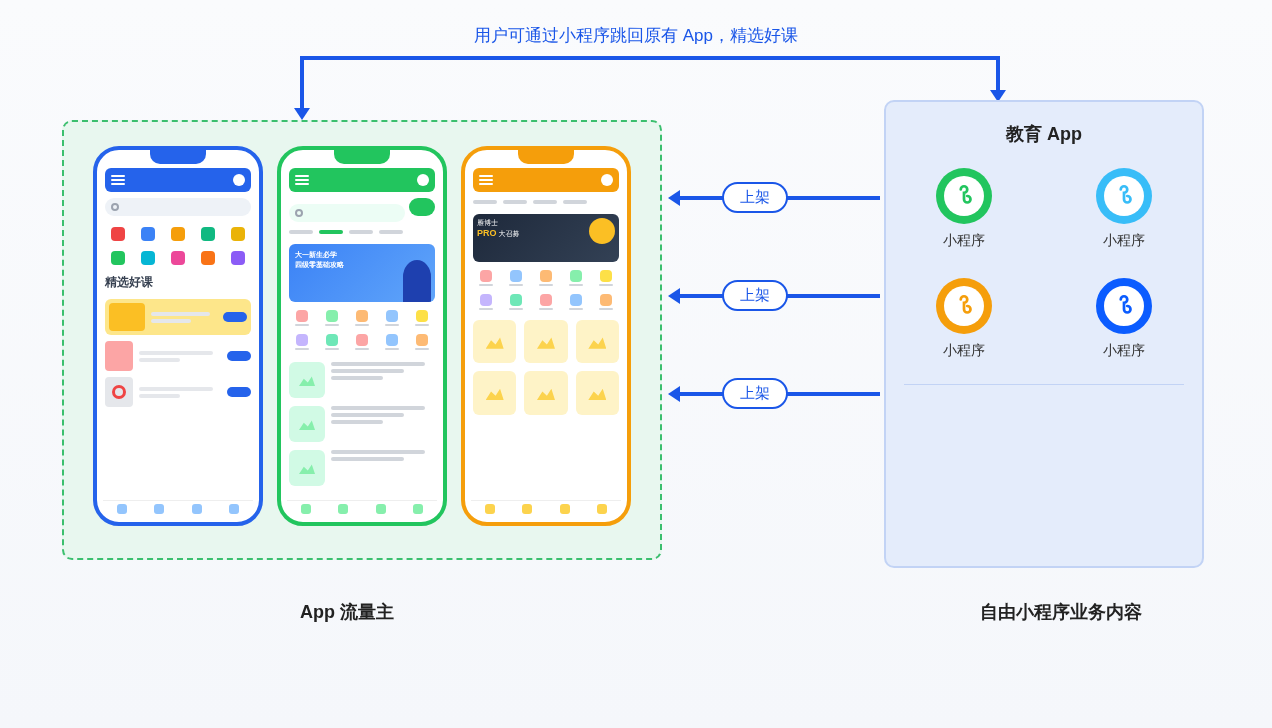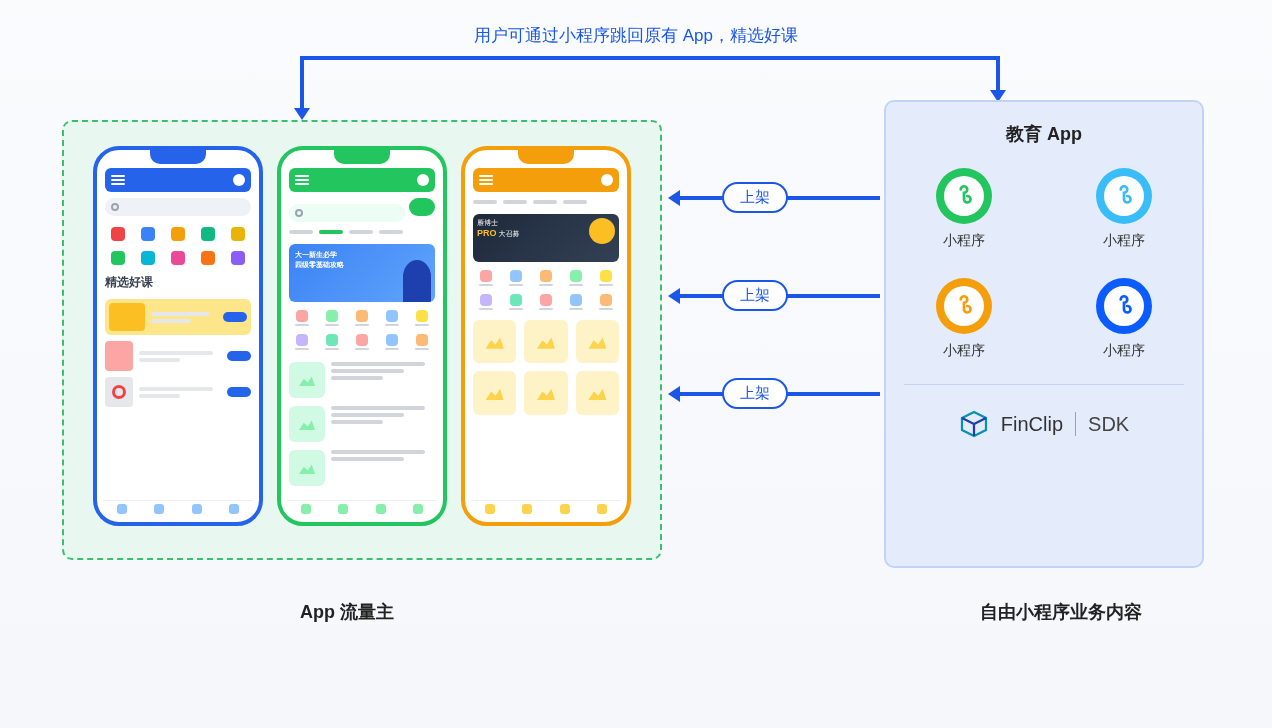--- a/index.html
+++ b/index.html
@@ -545,31 +545,20 @@
     <div class="mini-item">
       <div class="mini-circle blue">
         <svg width="26" height="26" viewBox="0 0 24 24" fill="none">
             <path d="M9 6a3 3 0 1 1 3 3v6a3 3 0 1 0 3-3" stroke="#0b5cff" stroke-width="2.5" stroke-linecap="round"></path>
           </svg>
       </div>
       <div class="mini-label">小程序</div>
     </div>
   </div>
   <div class="divider"></div>
-  <div class="finclip">
-    <div class="fc-logo">
-      <svg viewBox="0 0 40 40">
-          <path d="M4 12 L20 4 L36 12 L36 28 L20 36 L4 28 Z" fill="none" stroke="#0891b2" stroke-width="3"></path>
-          <path d="M4 12 L20 20 L36 12 M20 20 L20 36" fill="none" stroke="#1e40af" stroke-width="3"></path>
-        </svg>
-    </div>
-    <div class="fc-text">FinClip</div>
-    <div class="fc-sep"></div>
-    <div class="fc-sdk">SDK</div>
-  </div>
 </div>
 
 <div class="connect-arrow arrow1"></div>
 <div class="connect-arrow arrow2"></div>
 <div class="connect-arrow arrow3"></div>
 <div class="badge badge1">上架</div>
 <div class="badge badge2">上架</div>
 <div class="badge badge3">上架</div>
 
 <div class="left-label">App 流量主</div>

